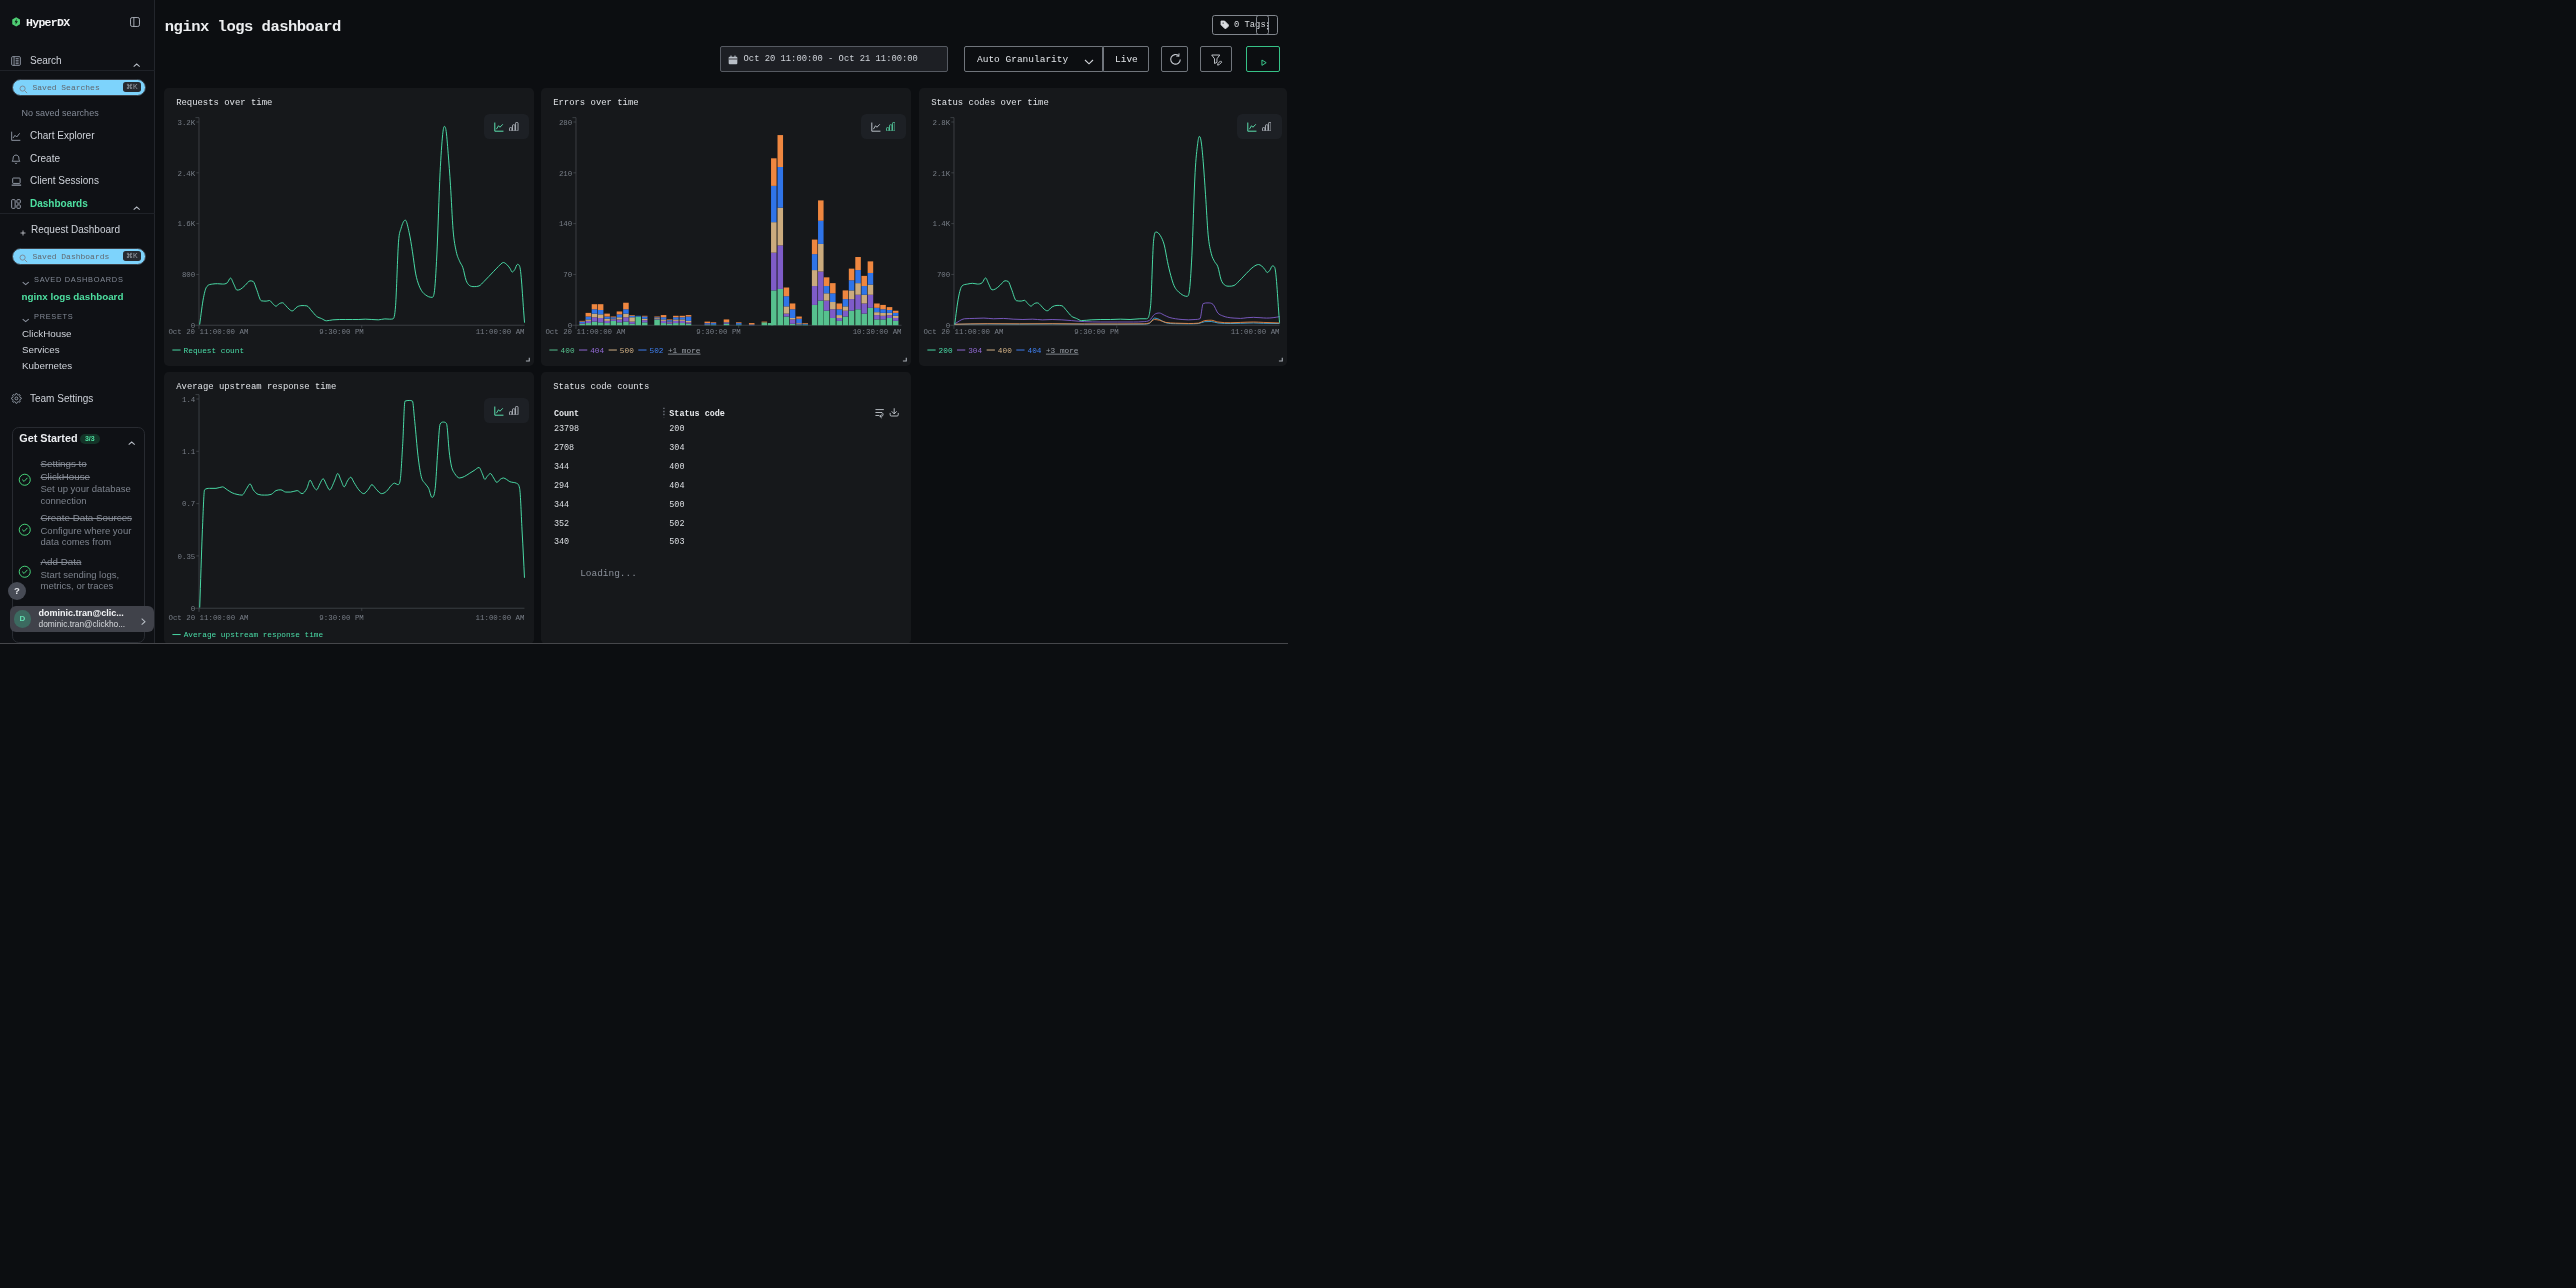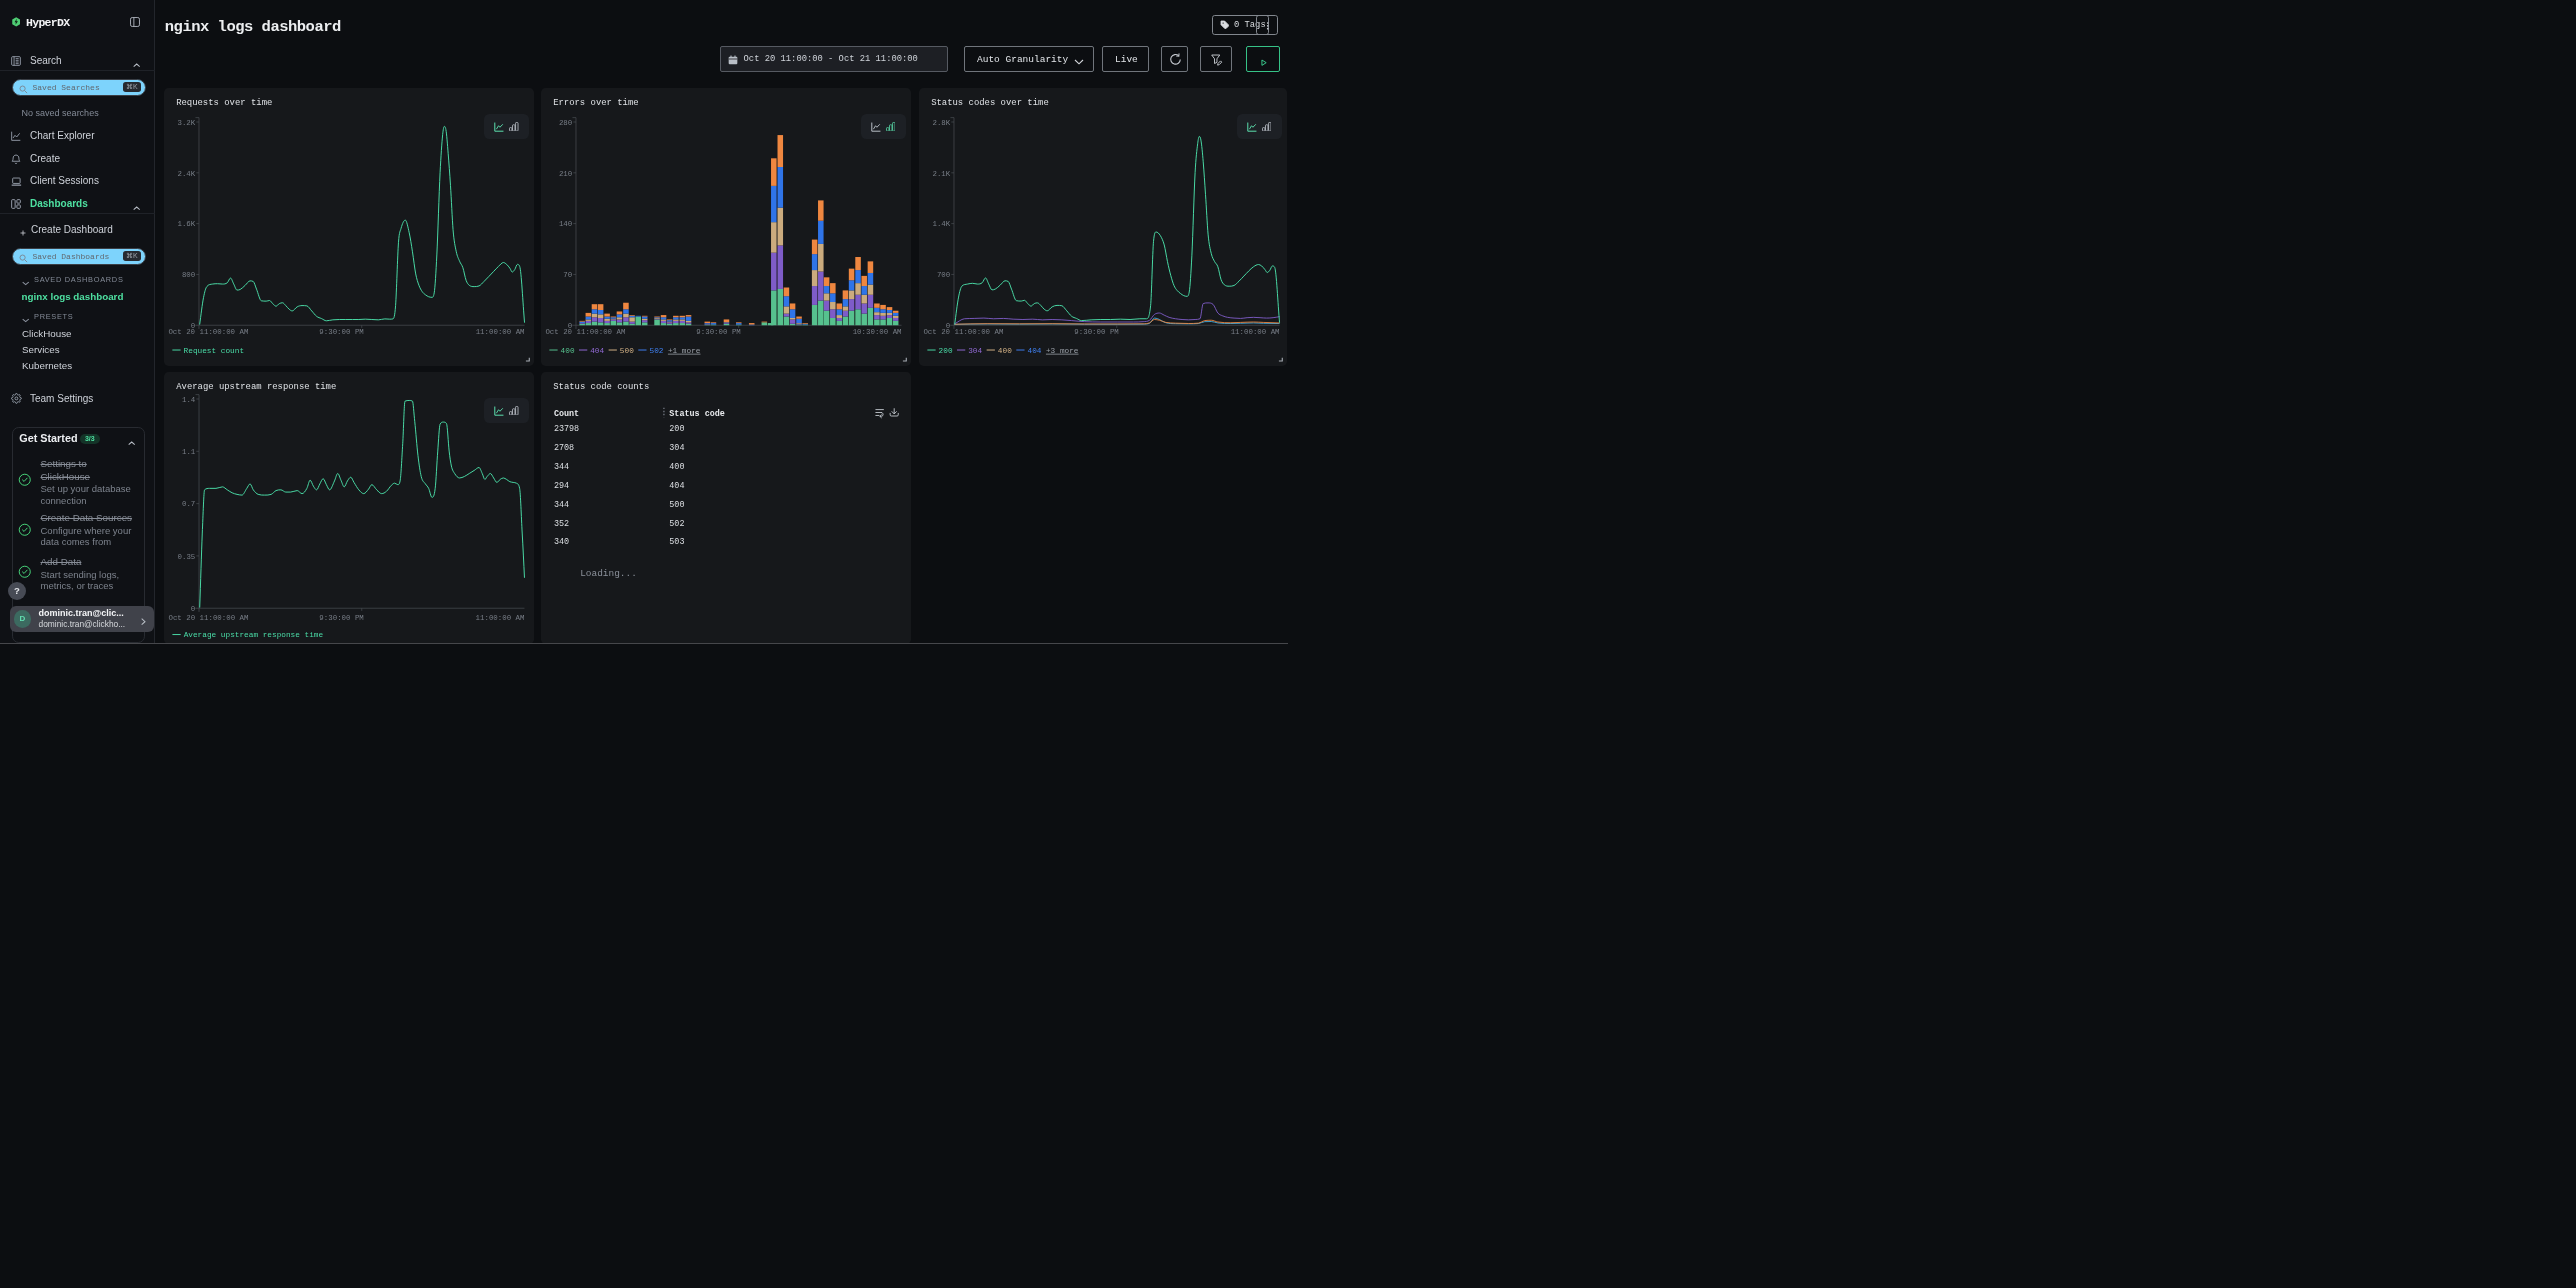--- a/index.html
+++ b/index.html
@@ -97,21 +97,21 @@
         <rect x="8.8" y="8.8" width="5.2" height="5.2" rx="1.2"></rect>
       </svg></div>
     <div class="stxt" style="top:198px;font-weight:bold;color:#4ee0a1">Dashboards</div>
     <div style="position:absolute;right:14px;top:201px"><svg width="7.4" height="4.7" viewBox="0 0 11 7" fill="none" stroke="#b9bfc7" stroke-width="1.5">
         <path d="M1 5.5 L5.5 1.5 L10 5.5"></path>
       </svg></div>
     <div class="divider" style="top:213px"></div>
     <div style="position:absolute;left:20px;top:226px"><svg width="6" height="6" viewBox="0 0 12 12" stroke="#ced2d9" stroke-width="1.6" fill="none">
         <path d="M6 1 V11 M1 6 H11"></path>
       </svg></div>
-    <div style="position:absolute;left:31px;top:224px;font-size:10px;color:#ced2d9">Create Dashboard</div>
+    <div style="position:absolute;left:31px;top:224px;font-size:10px;color:#ced2d9">Request Dashboard</div>
     <div class="pill" style="top:248px">
       <span style="position:absolute;left:6.8px;top:3.7px"><svg width="8.8" height="8.8" viewBox="0 0 13 13" fill="none" stroke="#7b828c" stroke-width="1.3">
           <circle cx="5.3" cy="5.3" r="3.8"></circle>
           <path d="M8.3 8.3 L12 12"></path>
         </svg></span>
 <span class="ph">Saved Dashboards</span>
       <span class="kbd">⌘K</span>
     </div>
     <div style="position:absolute;left:22px;top:276px"><svg width="7.4" height="4.7" viewBox="0 0 11 7" fill="none" stroke="#8d94a0" stroke-width="1.5">
         <path d="M1 1.5 L5.5 5.5 L10 1.5"></path>
@@ -186,21 +186,21 @@
       </svg>
     </div>
     <div id="datebox">
       <svg width="10" height="10" viewBox="0 0 15 15" fill="none">
         <rect x="1" y="2.5" width="13" height="11.5" rx="1.5" fill="#b9bfc7"></rect>
         <path d="M4.5 0.8 v3 M10.5 0.8 v3" stroke="#b9bfc7" stroke-width="1.6"></path>
         <path d="M1 6 h13" stroke="#16181c" stroke-width="1.2"></path>
       </svg>
       <span>Oct 20 11:00:00 - Oct 21 11:00:00</span>
     </div>
-    <div class="hbtn mono" style="left:808px;top:46px;width:130px;color:#e3e6ea;font-size:9.5px">
+    <div class="hbtn mono" style="left:808px;top:46px;width:140px;color:#e3e6ea;font-size:9.5px">
 <span style="position:absolute;left:12px;top:7px">Auto Granularity</span>
 <span style="position:absolute;right:9.5px;top:10px"><svg width="10" height="6" viewBox="0 0 15 9" fill="none" stroke="#d3d6db" stroke-width="1.7">
           <path d="M1.5 1.5 L7.5 7.2 L13.5 1.5"></path>
         </svg></span>
     </div>
     <div class="hbtn mono" style="left:946px;top:46px;width:47px;color:#e3e6ea;font-size:9.5px">
 <span style="position:absolute;left:12px;top:7px">Live</span>
     </div>
     <div class="hbtn" style="left:1005px;top:46px;width:27px">
       <span style="position:absolute;left:7px;top:6.4px"><svg width="13" height="13" viewBox="0 0 19 19" fill="none" stroke="#c6cad0" stroke-width="1.6">

